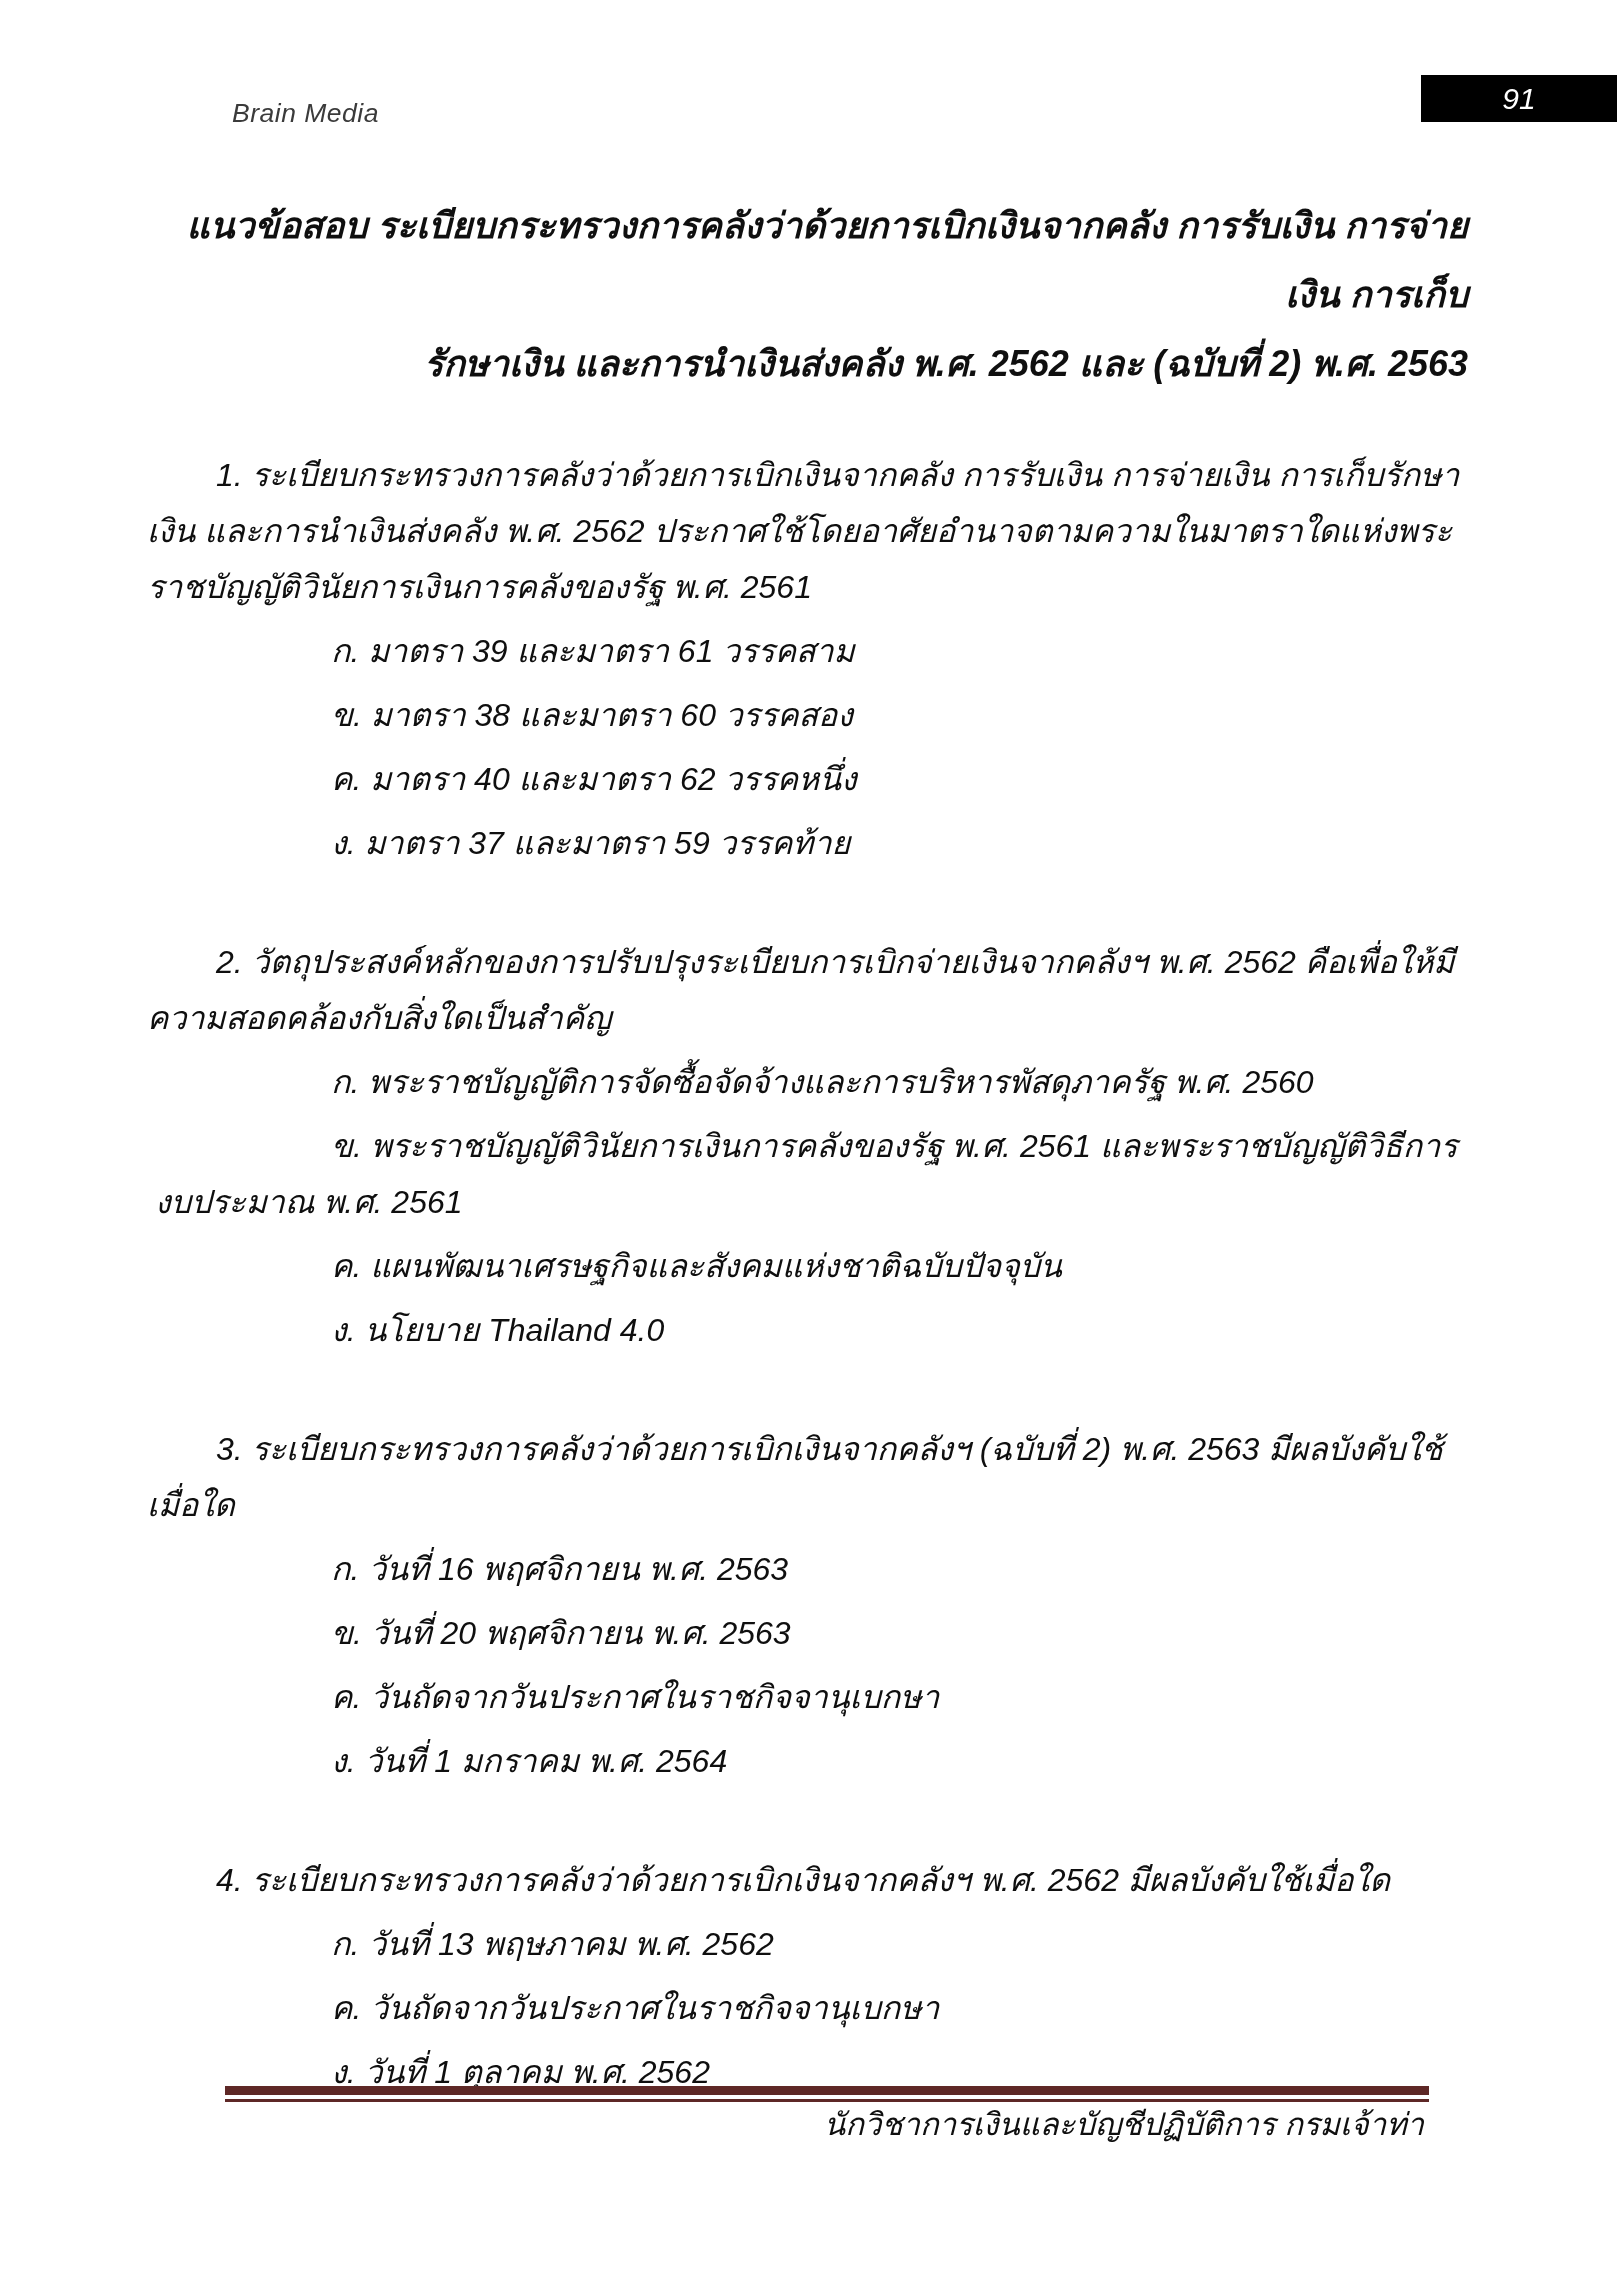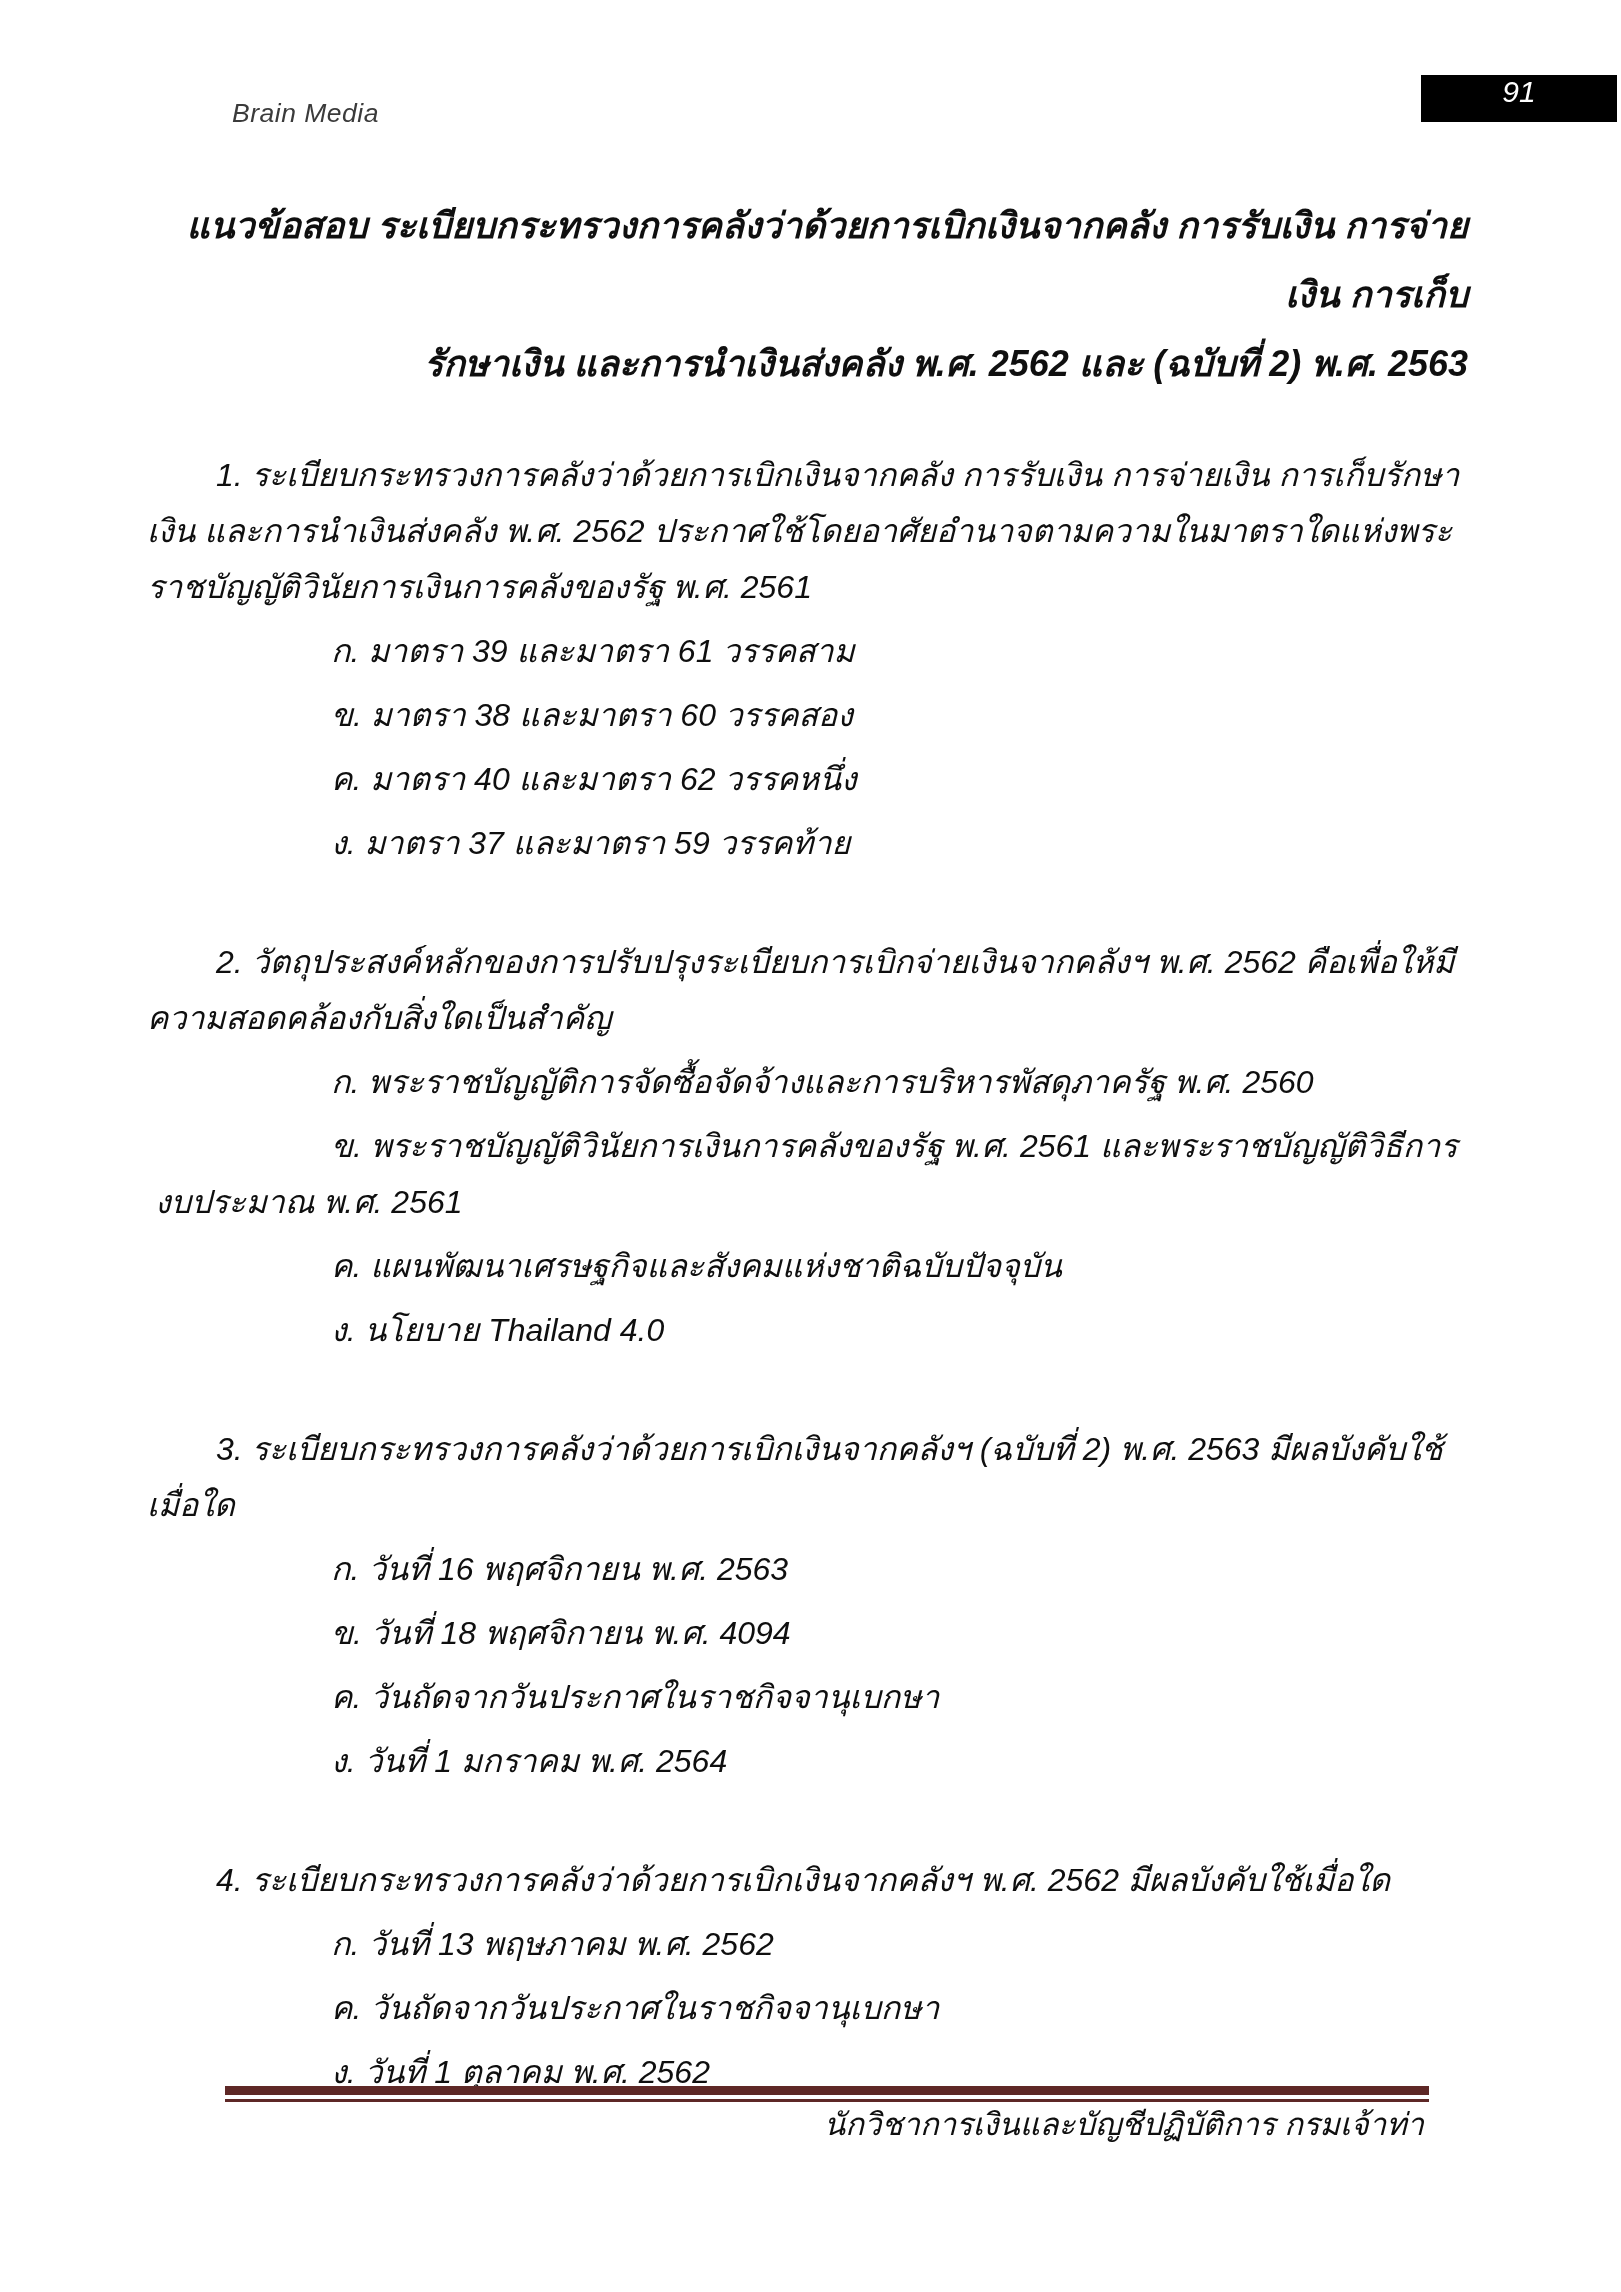--- a/index.html
+++ b/index.html
@@ -15,21 +15,21 @@
 
   .brand {
     position:absolute; left:232px; top:98px;
     font-size:26.5px; color:#3b3b3b; letter-spacing:0.5px;
   }
 
   .pagenum-badge {
     position:absolute; left:1421px; top:75px;
     width:196px; height:47px;
     background:#000000; color:#ffffff;
-    display:flex; justify-content:center;
+    display:flex; align-items:center; justify-content:center;
     font-size:30px;
   }
 
   .content {
     position:absolute; left:147px; top:191px; width:1321px;
   }
 
   .doc-title {
     text-align:right; font-weight:bold;
     font-size:36px; line-height:69px;
@@ -96,21 +96,21 @@
             <div class="choice">ข. พระราชบัญญัติวินัยการเงินการคลังของรัฐ พ.ศ. 2561 และพระราชบัญญัติวิธีการงบประมาณ พ.ศ. 2561</div>
             <div class="choice">ค. แผนพัฒนาเศรษฐกิจและสังคมแห่งชาติฉบับปัจจุบัน</div>
             <div class="choice">ง. นโยบาย Thailand 4.0</div>
           </div>
   </div>
 
   <div class="qblock">
     <p class="qtext">3. ระเบียบกระทรวงการคลังว่าด้วยการเบิกเงินจากคลังฯ (ฉบับที่ 2) พ.ศ. 2563 มีผลบังคับใช้เมื่อใด</p>
     <div class="choices">
             <div class="choice">ก. วันที่ 16 พฤศจิกายน พ.ศ. 2563</div>
-            <div class="choice">ข. วันที่ 18 พฤศจิกายน พ.ศ. 4094</div>
+            <div class="choice">ข. วันที่ 20 พฤศจิกายน พ.ศ. 2563</div>
             <div class="choice">ค. วันถัดจากวันประกาศในราชกิจจานุเบกษา</div>
             <div class="choice">ง. วันที่ 1 มกราคม พ.ศ. 2564</div>
           </div>
   </div>
 
   <div class="qblock">
     <p class="qtext">4. ระเบียบกระทรวงการคลังว่าด้วยการเบิกเงินจากคลังฯ พ.ศ. 2562 มีผลบังคับใช้เมื่อใด</p>
     <div class="choices">
             <div class="choice">ก. วันที่ 13 พฤษภาคม พ.ศ. 2562</div>
             <div class="choice">ค. วันถัดจากวันประกาศในราชกิจจานุเบกษา</div>

